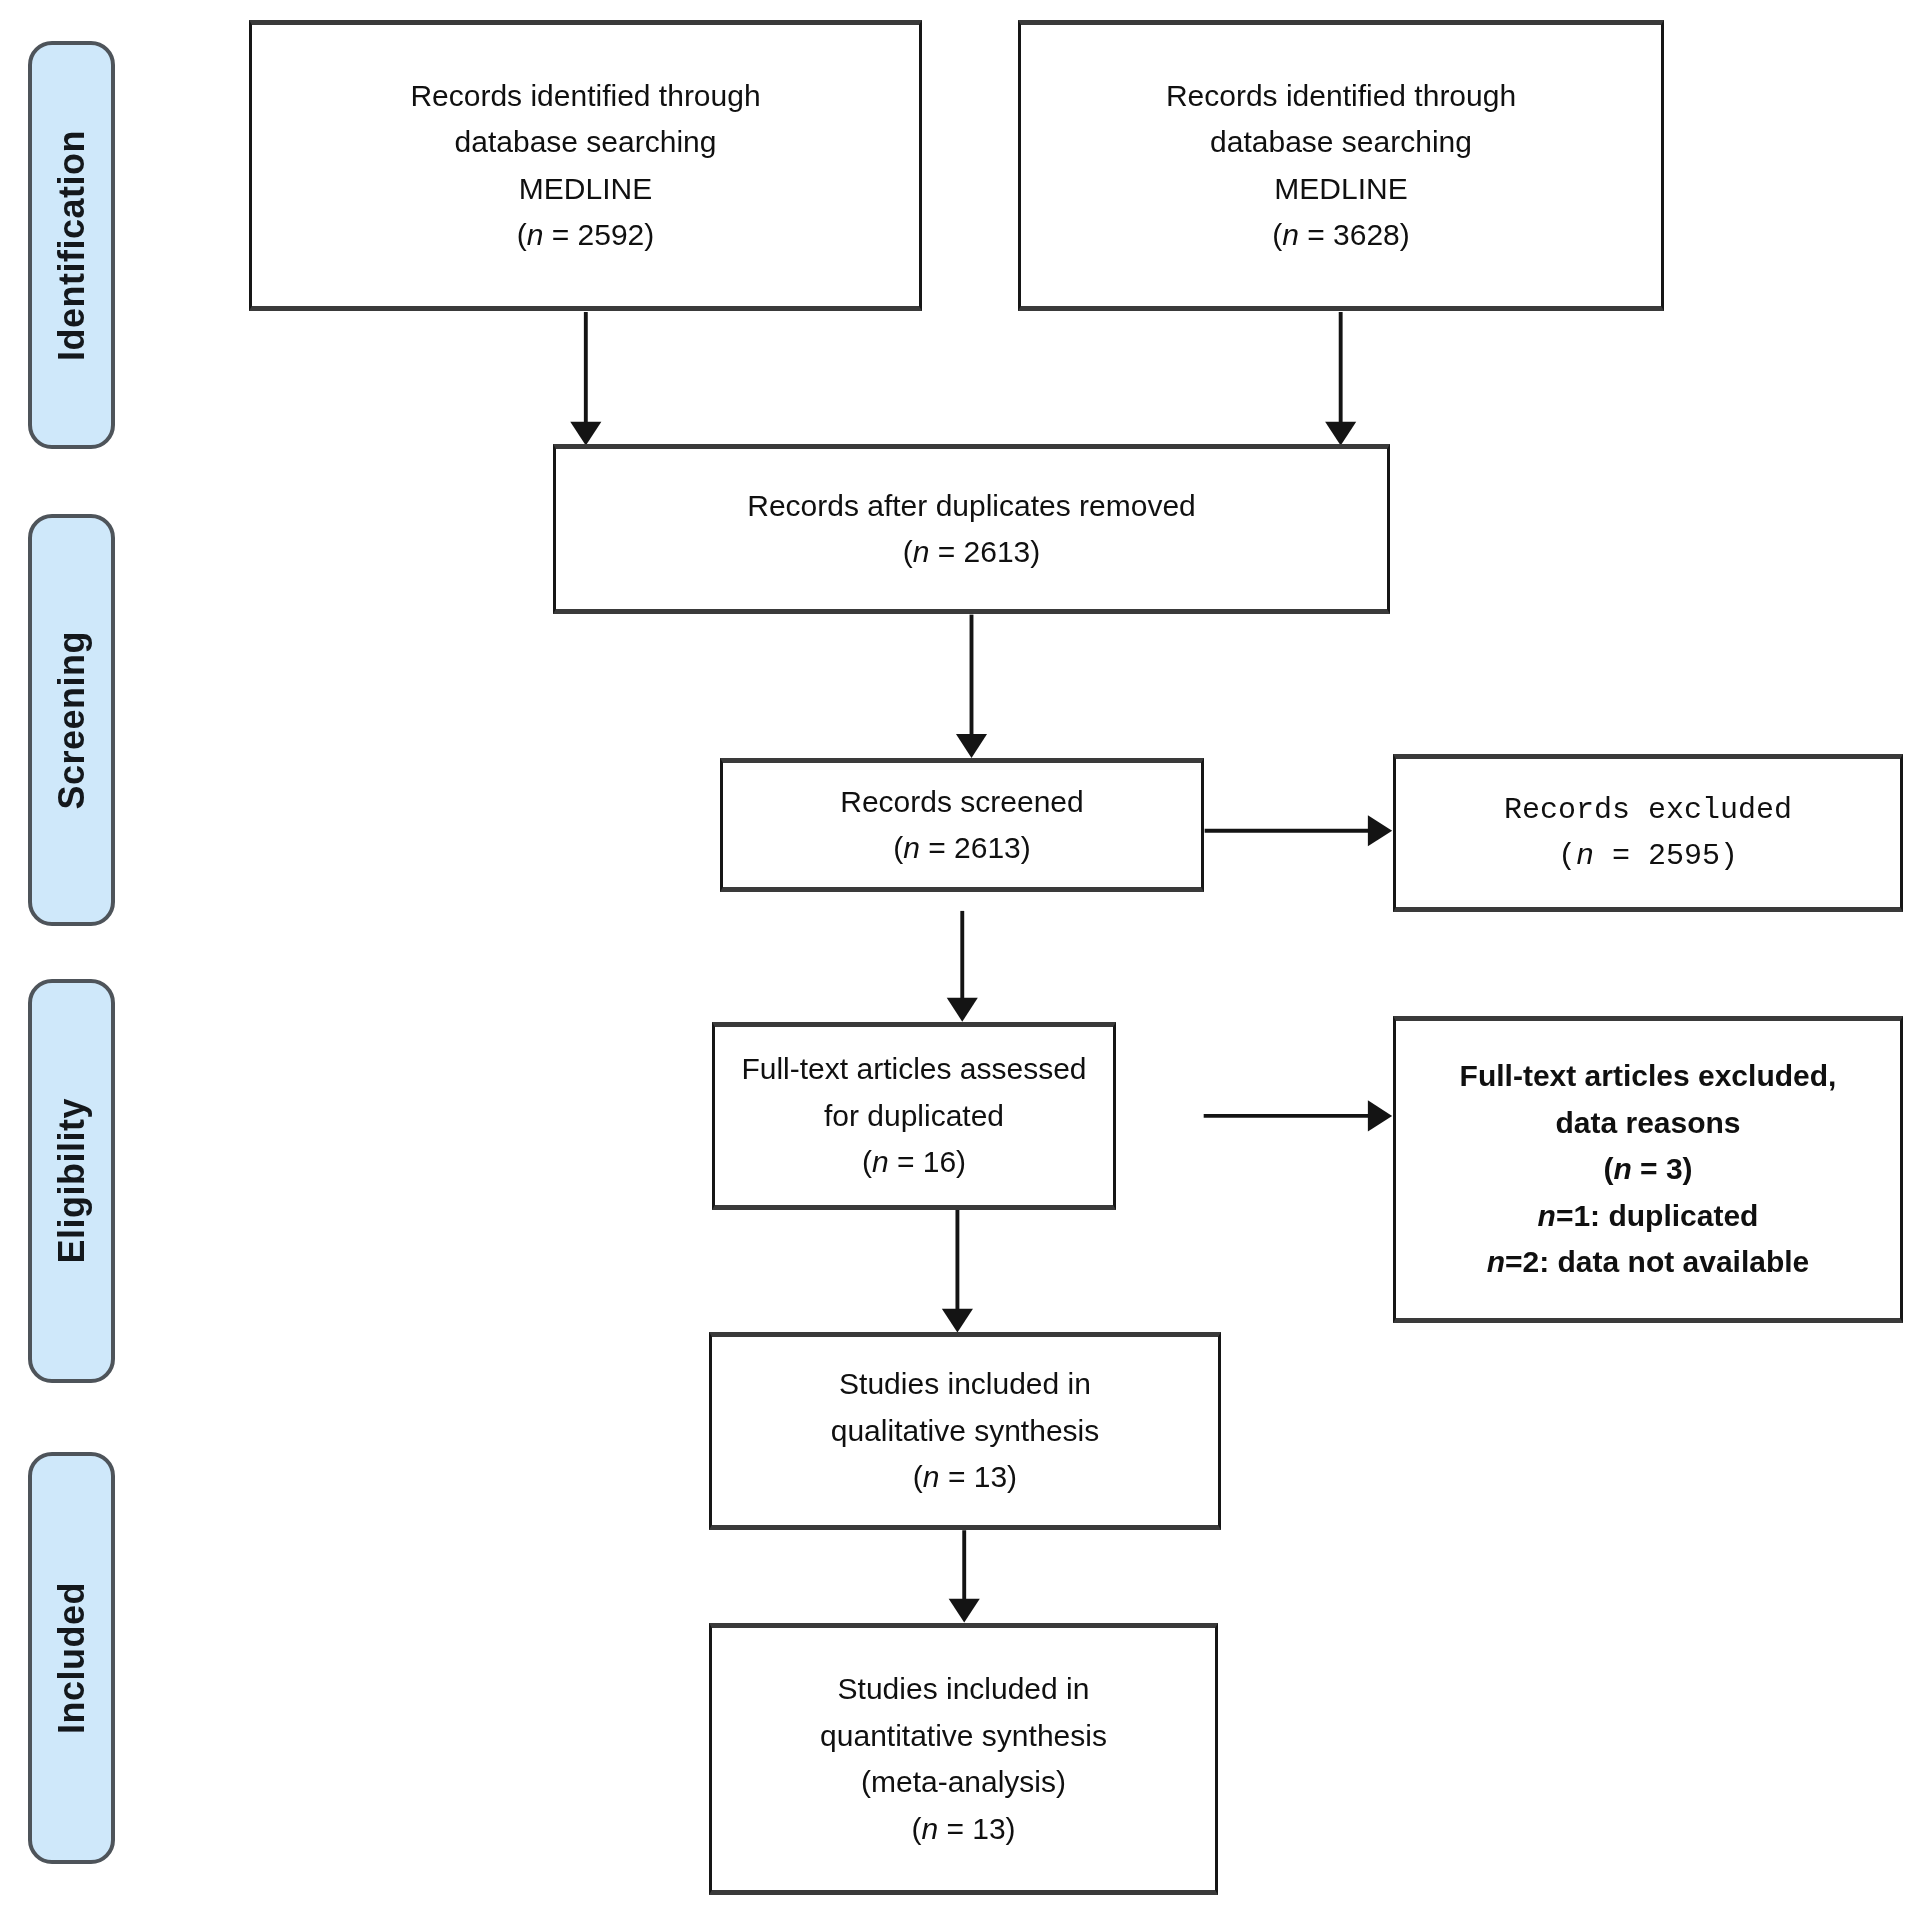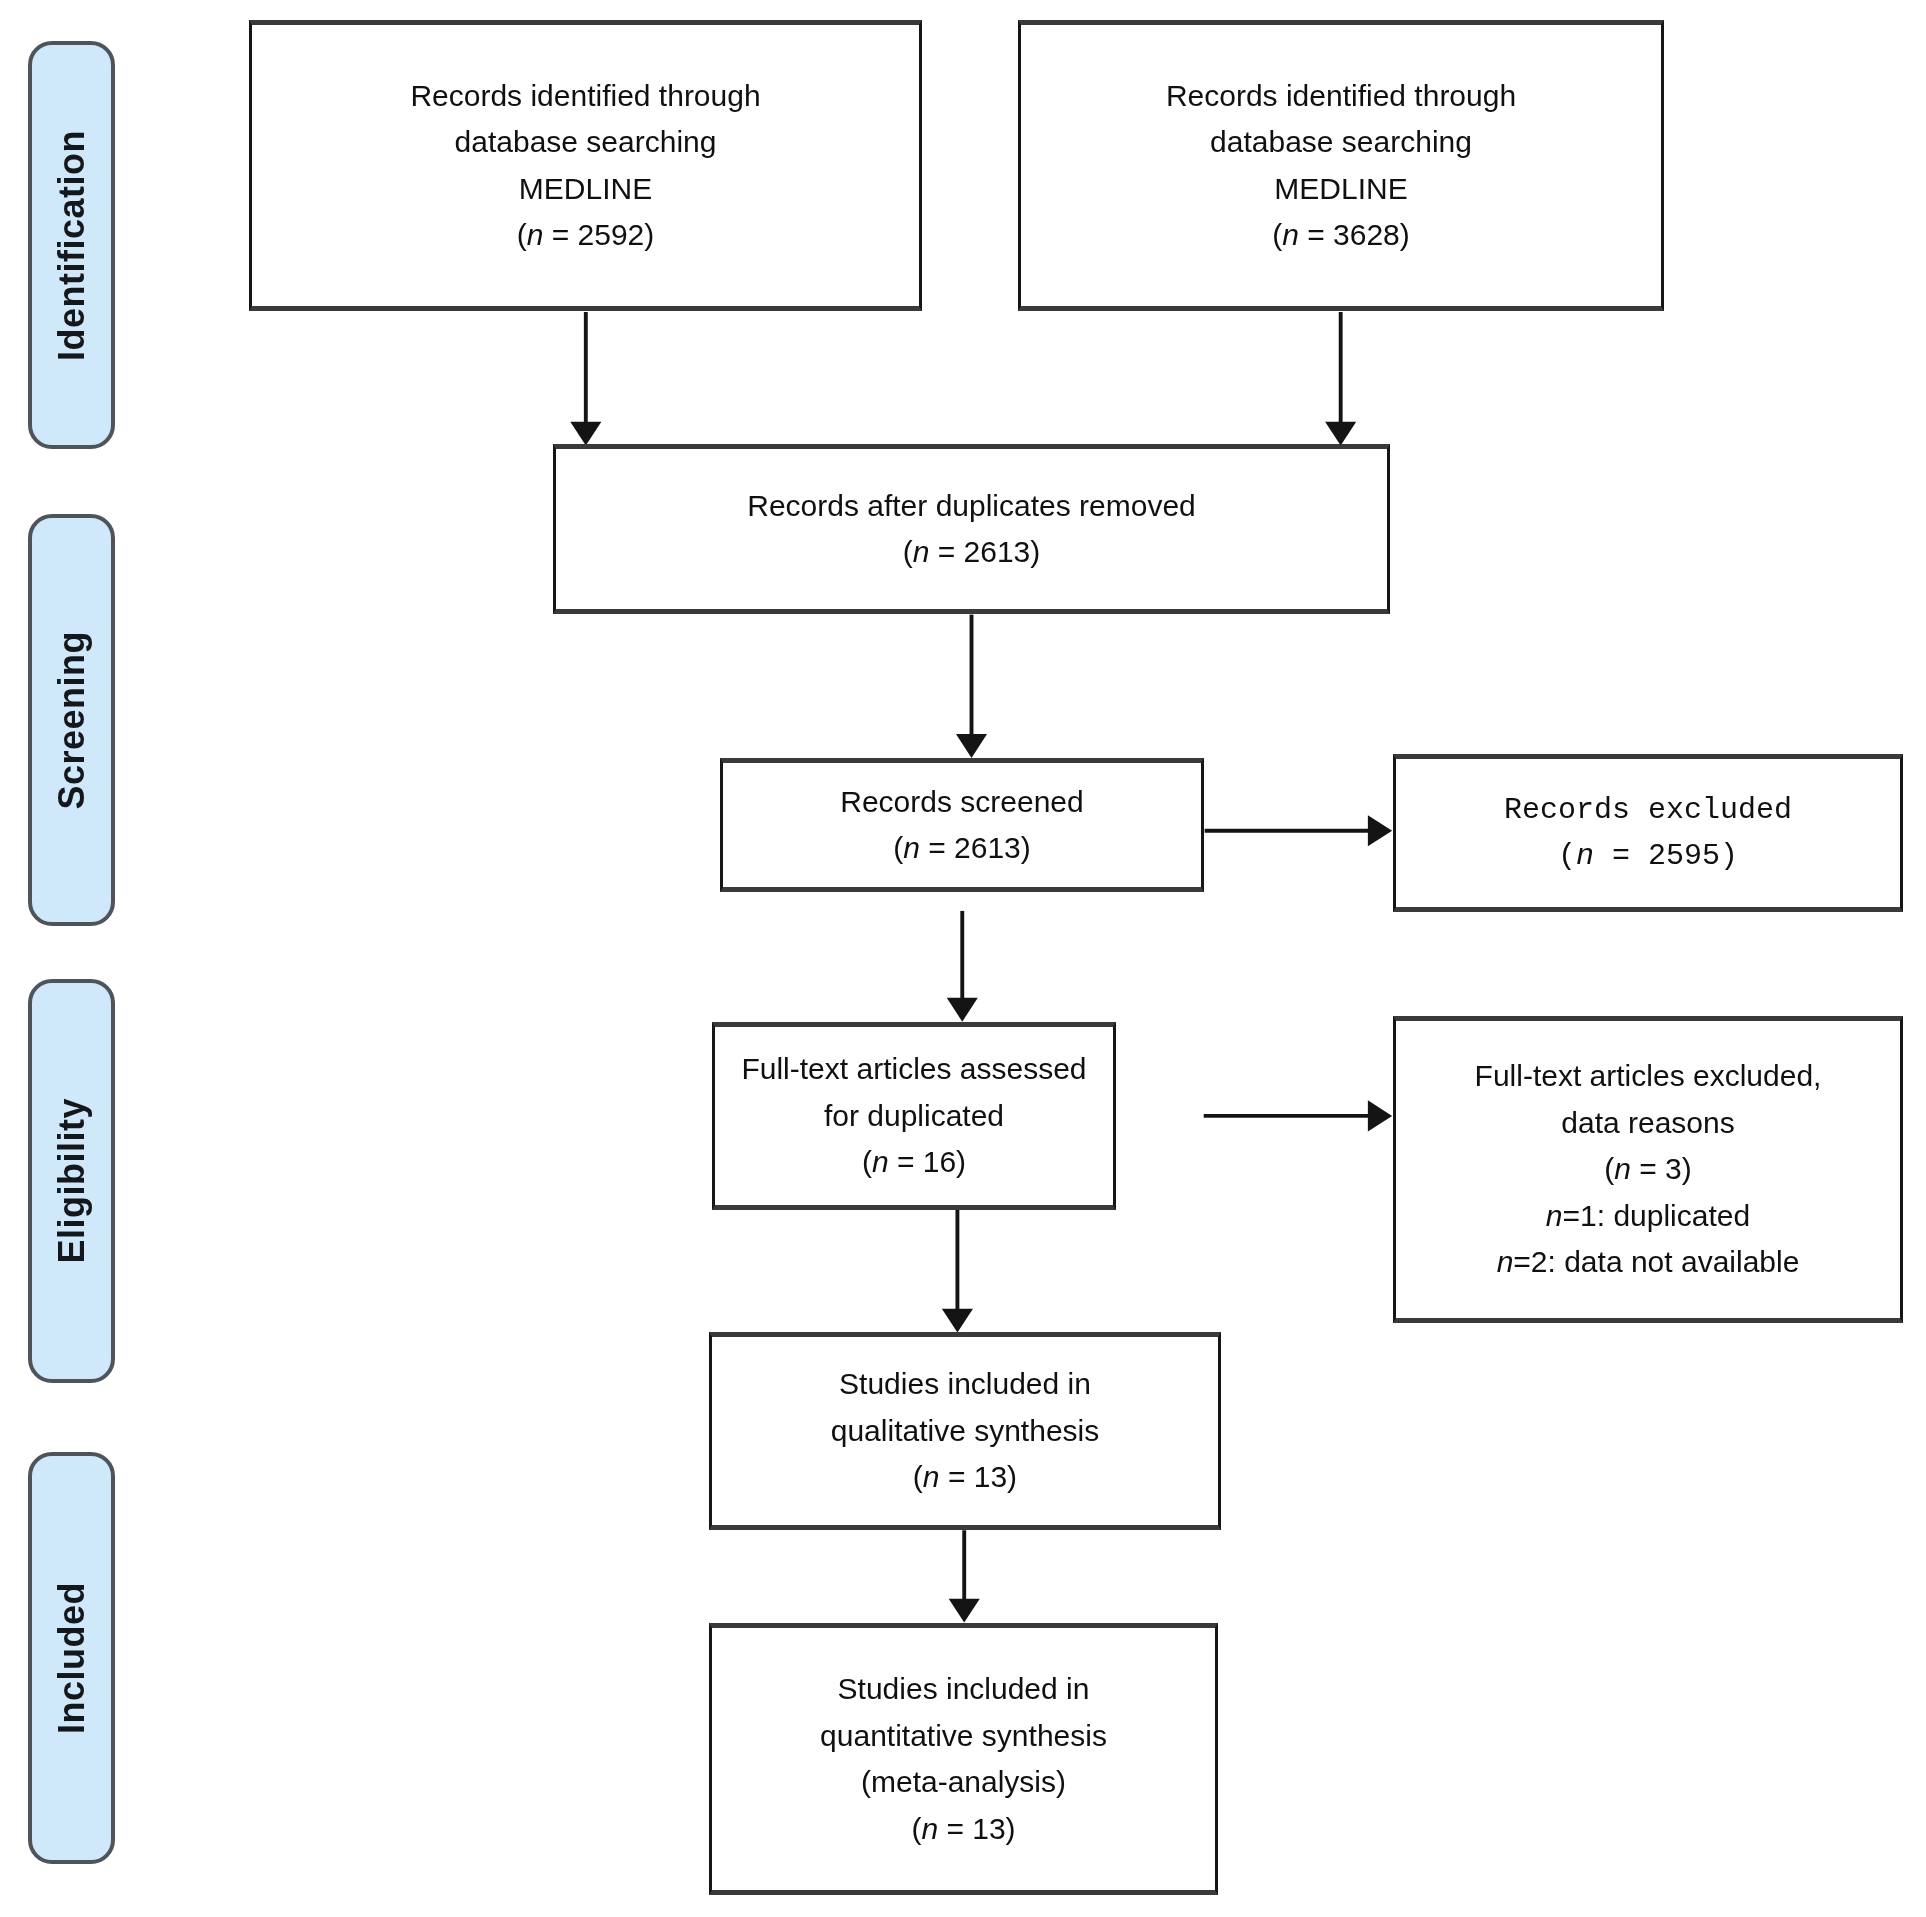--- a/index.html
+++ b/index.html
@@ -126,21 +126,21 @@
   </div>
 
   <div class="fbox" style="left:712px;top:1022px;width:404px;height:188px;">
     <div class="lines">
         <div class="line">Full-text articles assessed</div>
         <div class="line">for duplicated</div>
         <div class="line">(<i>n</i> = 16)</div>
       </div>
   </div>
 
-  <div class="fbox" style="left:1393px;top:1016px;width:510px;height:307px;">
+  <div class="fbox" style="left:1393px;top:1016px;width:510px;height:307px;font-weight:bold;">
     <div class="lines">
         <div class="line">Full-text articles excluded,</div>
         <div class="line">data reasons</div>
         <div class="line">(<i>n</i> = 3)</div>
         <div class="line"><i>n</i>=1: duplicated</div>
         <div class="line"><i>n</i>=2: data not available</div>
       </div>
   </div>
 
   <div class="fbox" style="left:709px;top:1332px;width:512px;height:198px;">

